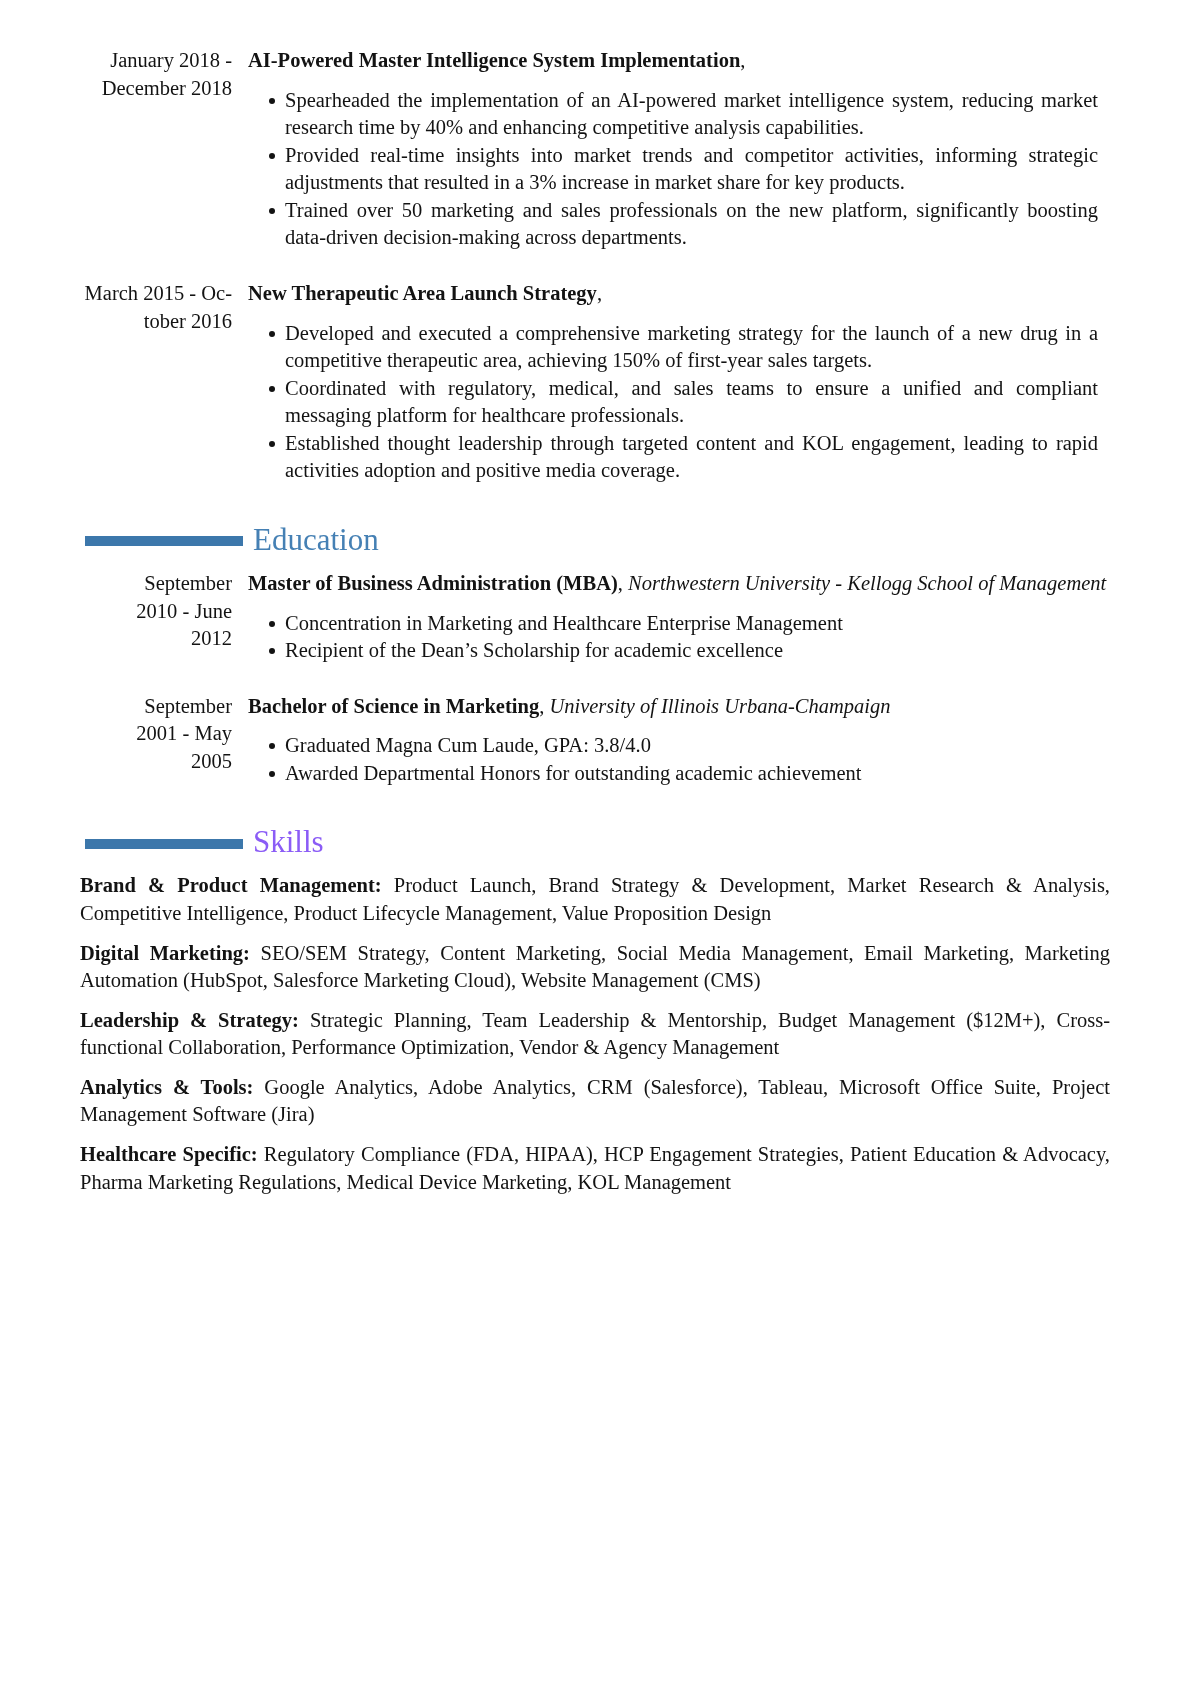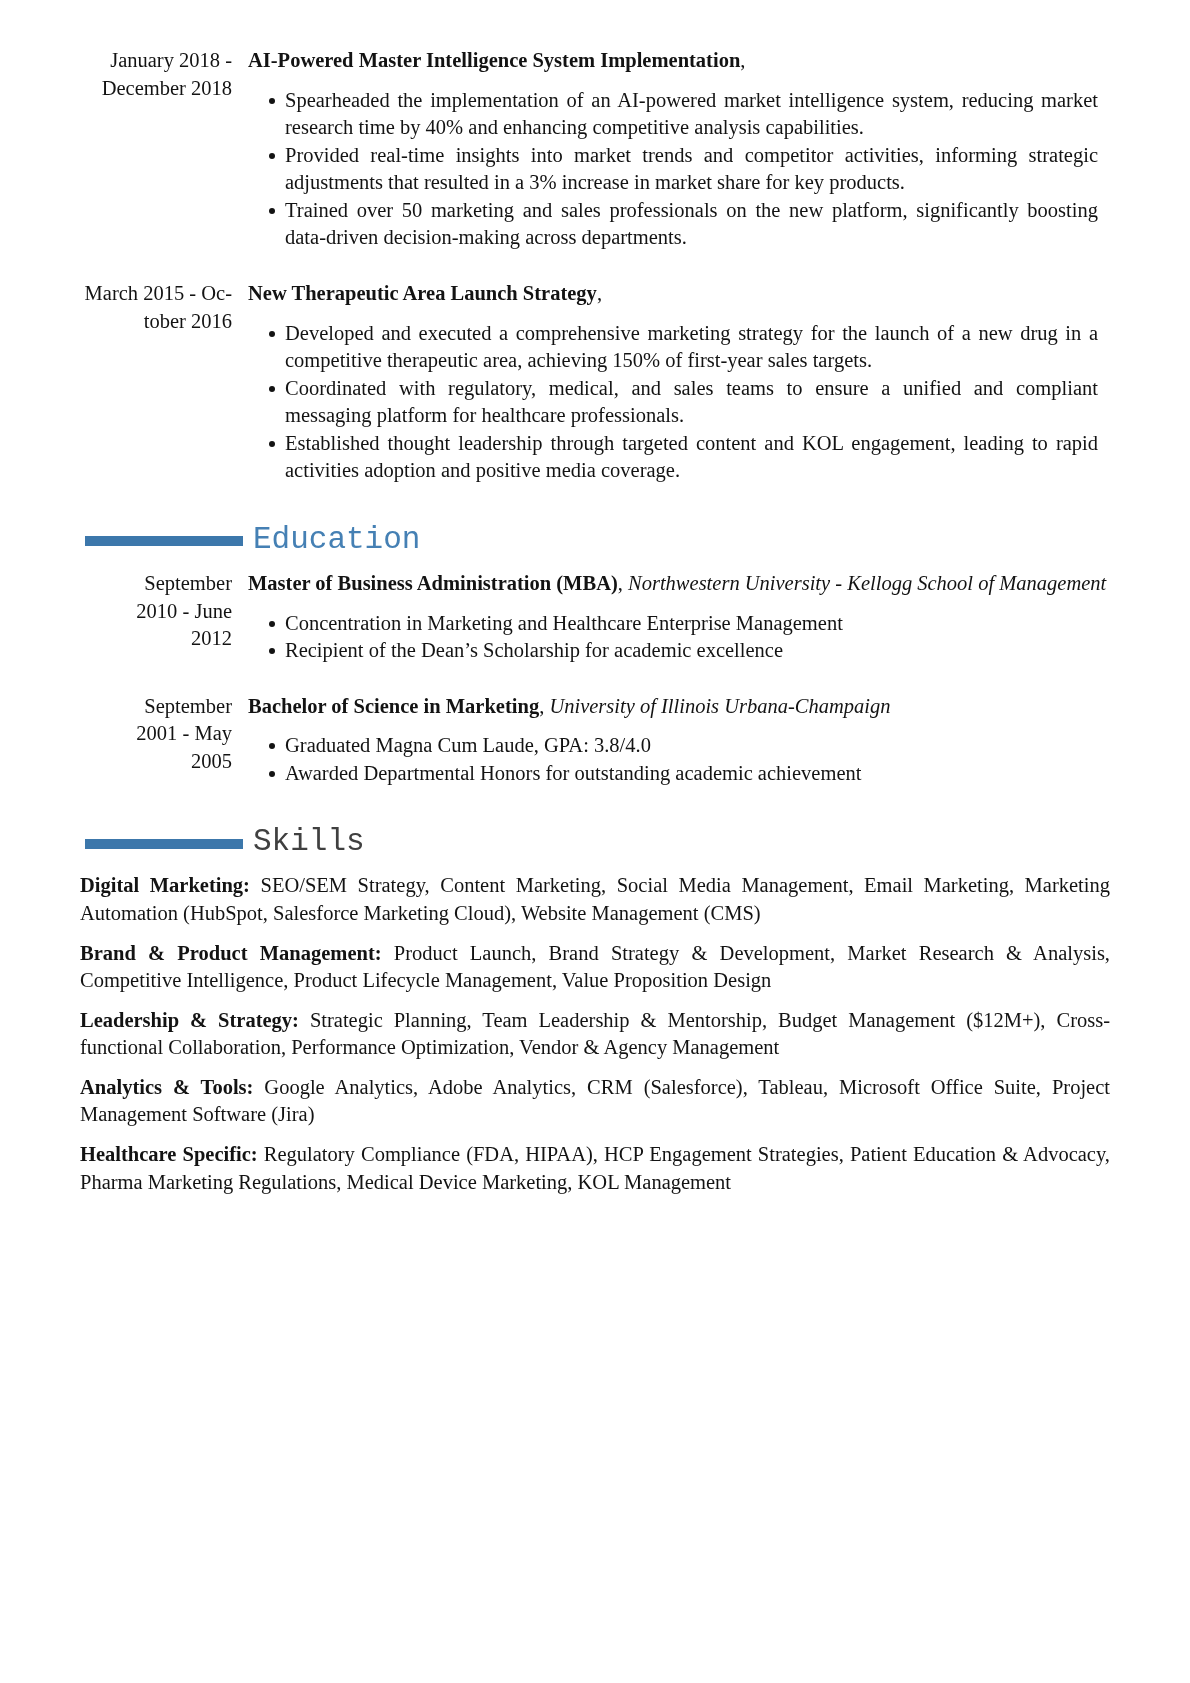--- a/index.html
+++ b/index.html
@@ -81,21 +81,20 @@
   }
   .section-bar {
     width: 158px;
     height: 10px;
     margin: 3px 10px 0 5px;
     flex: 0 0 158px;
   }
   .section-title {
     font-size: 31px;
     line-height: 1.1;
-    font-family: Liberation Mono, monospace;
   }
 
   
   .skill-paragraph {
     margin: 0 0 12px 0;
     text-align: justify;
     -webkit-hyphens: auto;
     hyphens: auto;
   }
   .skill-label {
@@ -159,22 +158,22 @@
       <div class="degree-line"><span class="entry-title">Bachelor of Science in Marketing</span><span>, </span><span class="institution">University of Illinois Urbana-Champaign</span></div>
       <ul class="highlights">
         <li><span class="bullet"></span><span>Graduated Magna Cum Laude, GPA: 3.8/4.0</span></li>
         <li><span class="bullet"></span><span>Awarded Departmental Honors for outstanding academic achievement</span></li>
       </ul>
     </div>
   </div>
 
   <div class="section-header">
     <div class="section-bar accent-bg" style="background: rgb(60, 119, 171);"></div>
-    <div class="section-title accent-fg" style="color: #404040;">Skills</div>
+    <div class="section-title accent-fg" style="color: #8b5cf6;">Skills</div>
   </div>
 
+  <p class="skill-paragraph"><span class="skill-label">Brand &amp; Product Management:</span><span> Product Launch, Brand Strategy &amp; Development, Market Research &amp; Analysis, Competitive Intelligence, Product Lifecycle Management, Value Proposition Design</span></p>
   <p class="skill-paragraph"><span class="skill-label">Digital Marketing:</span><span> SEO/SEM Strategy, Content Marketing, Social Media Management, Email Marketing, Marketing Automation (HubSpot, Salesforce Marketing Cloud), Website Management (CMS)</span></p>
-  <p class="skill-paragraph"><span class="skill-label">Brand &amp; Product Management:</span><span> Product Launch, Brand Strategy &amp; Development, Market Research &amp; Analysis, Competitive Intelligence, Product Lifecycle Management, Value Proposition Design</span></p>
   <p class="skill-paragraph"><span class="skill-label">Leadership &amp; Strategy:</span><span> Strategic Planning, Team Leadership &amp; Mentorship, Budget Management ($12M+), Cross-functional Collaboration, Performance Optimization, Vendor &amp; Agency Management</span></p>
   <p class="skill-paragraph"><span class="skill-label">Analytics &amp; Tools:</span><span> Google Analytics, Adobe Analytics, CRM (Salesforce), Tableau, Microsoft Office Suite, Project Management Software (Jira)</span></p>
   <p class="skill-paragraph"><span class="skill-label">Healthcare Specific:</span><span> Regulatory Compliance (FDA, HIPAA), HCP Engagement Strategies, Patient Education &amp; Advocacy, Pharma Marketing Regulations, Medical Device Marketing, KOL Management</span></p>
 
 </div>
 
 </body></html>

